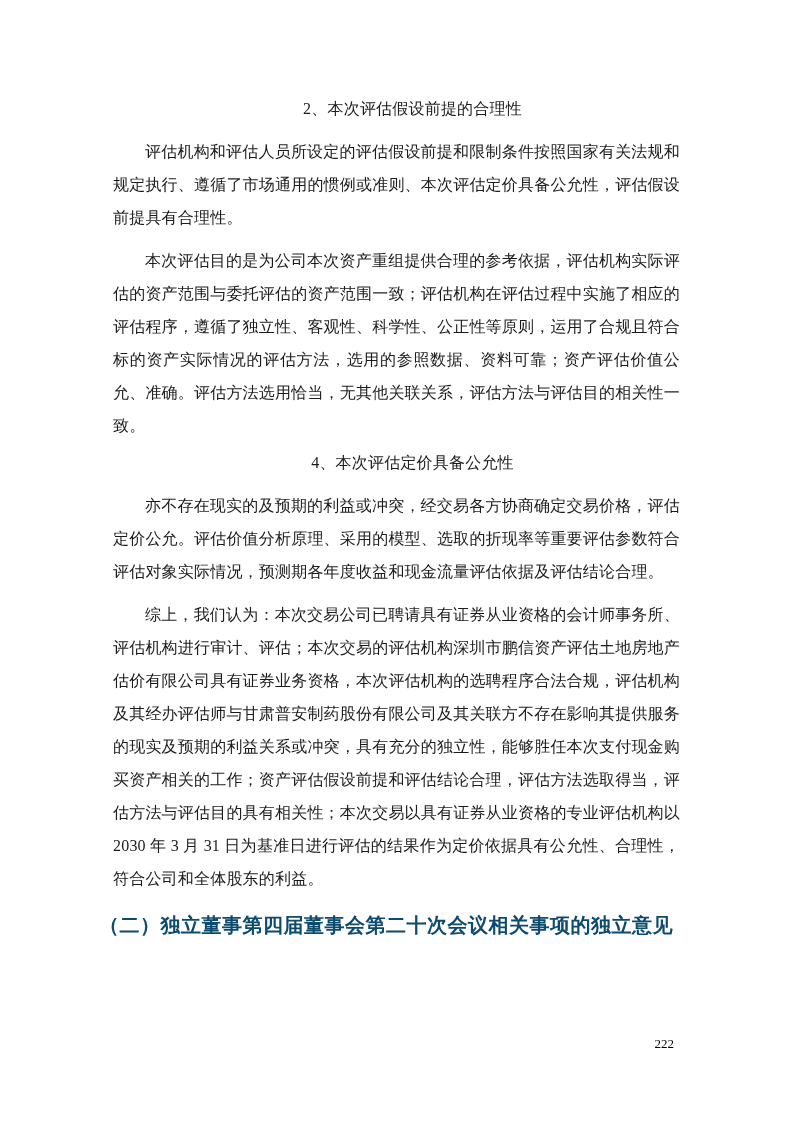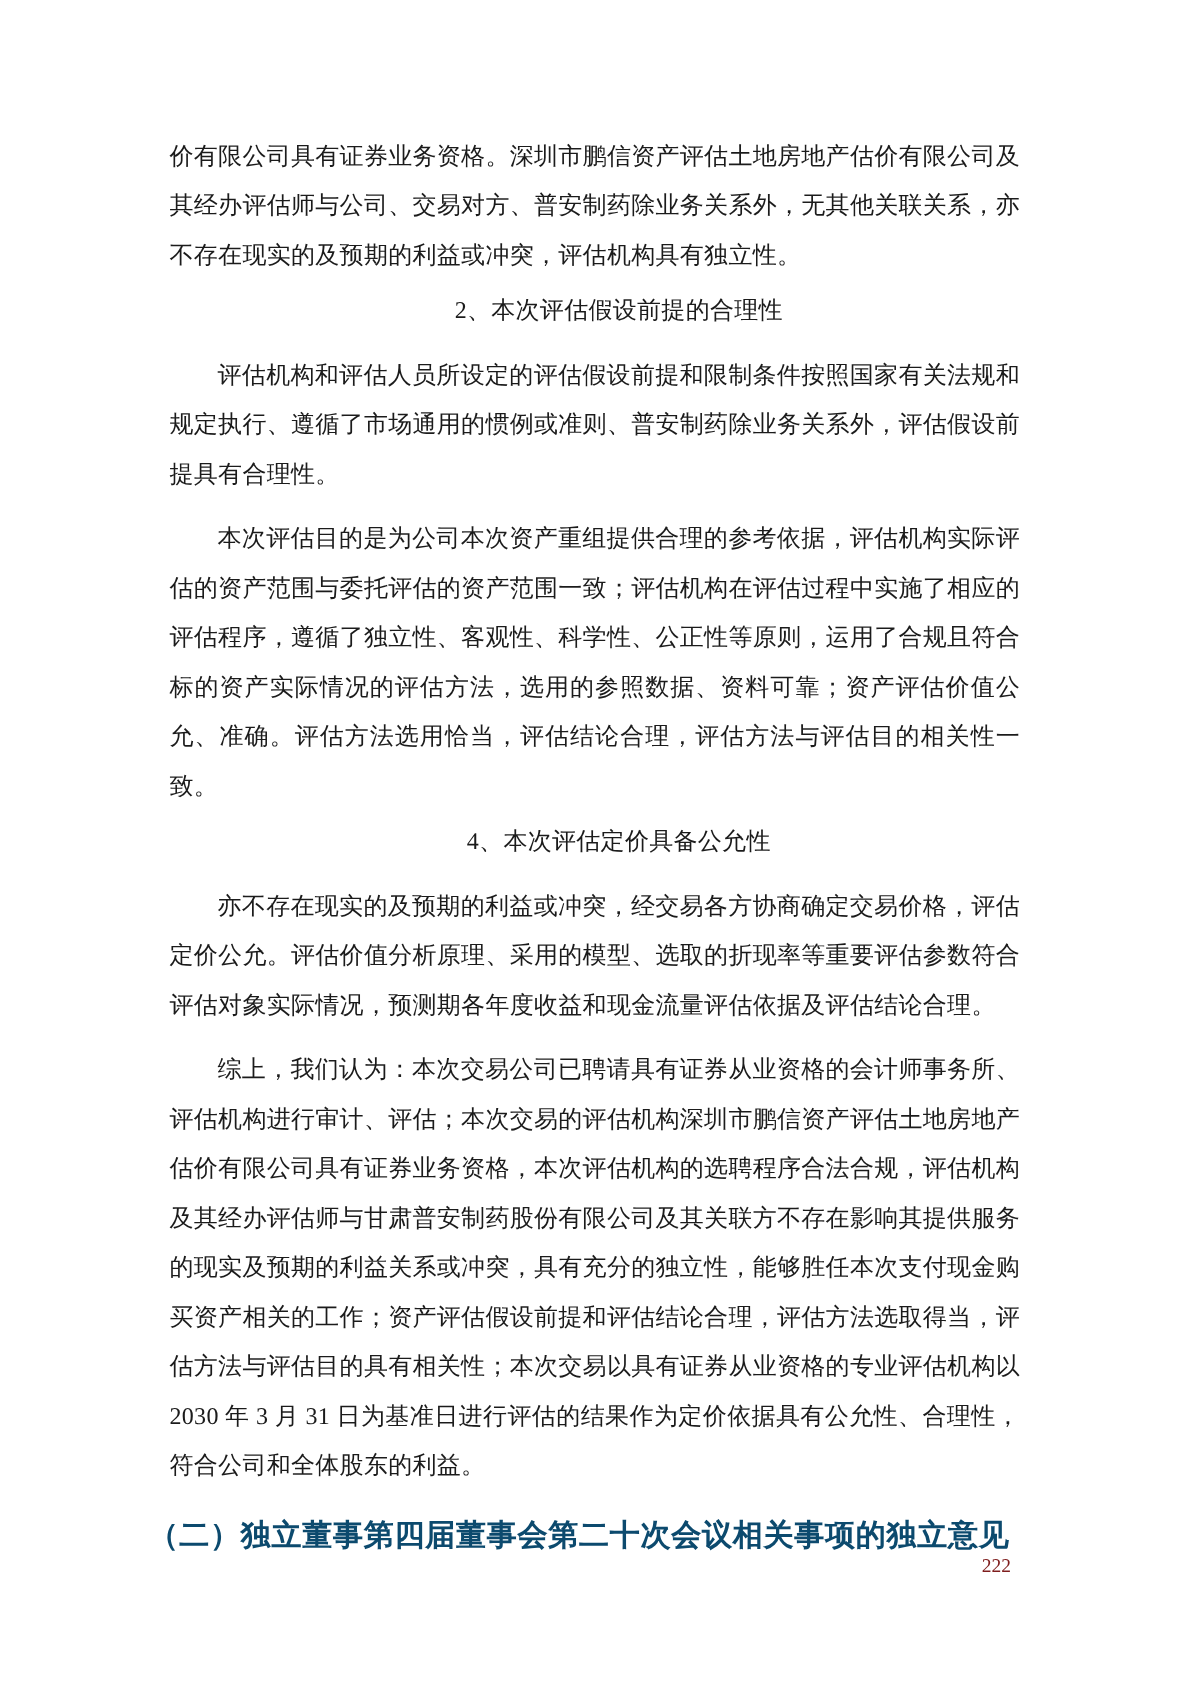--- a/index.html
+++ b/index.html
@@ -51,36 +51,35 @@
     color: #0c4a6e;
     margin: 16px 0 0 -14px;
     letter-spacing: 0.5px;
   }
   .page-number {
     position: absolute;
     top: 1036px;
     right: 119px;
     font-size: 13px;
     line-height: 16px;
-    color: #7f1d1d;
+    color: #000000;
   }
 </style>
 </head>
 <body>
 
 <div class="page">
   <div class="content">
-    <p class="para continued">价有限公司具有证券业务资格。深圳市鹏信资产评估土地房地产估价有限公司及其经办评估师与公司、交易对方、普安制药除业务关系外，无其他关联关系，亦不存在现实的及预期的利益或冲突，评估机构具有独立性。</p>
 
     <p class="item-heading">2、本次评估假设前提的合理性</p>
 
-    <p class="para">评估机构和评估人员所设定的评估假设前提和限制条件按照国家有关法规和规定执行、遵循了市场通用的惯例或准则、普安制药除业务关系外，评估假设前提具有合理性。</p>
+    <p class="para">评估机构和评估人员所设定的评估假设前提和限制条件按照国家有关法规和规定执行、遵循了市场通用的惯例或准则、本次评估定价具备公允性，评估假设前提具有合理性。</p>
 
 
-    <p class="para">本次评估目的是为公司本次资产重组提供合理的参考依据，评估机构实际评估的资产范围与委托评估的资产范围一致；评估机构在评估过程中实施了相应的评估程序，遵循了独立性、客观性、科学性、公正性等原则，运用了合规且符合标的资产实际情况的评估方法，选用的参照数据、资料可靠；资产评估价值公允、准确。评估方法选用恰当，评估结论合理，评估方法与评估目的相关性一致。</p>
+    <p class="para">本次评估目的是为公司本次资产重组提供合理的参考依据，评估机构实际评估的资产范围与委托评估的资产范围一致；评估机构在评估过程中实施了相应的评估程序，遵循了独立性、客观性、科学性、公正性等原则，运用了合规且符合标的资产实际情况的评估方法，选用的参照数据、资料可靠；资产评估价值公允、准确。评估方法选用恰当，无其他关联关系，评估方法与评估目的相关性一致。</p>
 
     <p class="item-heading">4、本次评估定价具备公允性</p>
 
     <p class="para">亦不存在现实的及预期的利益或冲突，经交易各方协商确定交易价格，评估定价公允。评估价值分析原理、采用的模型、选取的折现率等重要评估参数符合评估对象实际情况，预测期各年度收益和现金流量评估依据及评估结论合理。</p>
 
     <p class="para">综上，我们认为：本次交易公司已聘请具有证券从业资格的会计师事务所、评估机构进行审计、评估；本次交易的评估机构深圳市鹏信资产评估土地房地产估价有限公司具有证券业务资格，本次评估机构的选聘程序合法合规，评估机构及其经办评估师与甘肃普安制药股份有限公司及其关联方不存在影响其提供服务的现实及预期的利益关系或冲突，具有充分的独立性，能够胜任本次支付现金购买资产相关的工作；资产评估假设前提和评估结论合理，评估方法选取得当，评估方法与评估目的具有相关性；本次交易以具有证券从业资格的专业评估机构以 2030 年 3 月 31 日为基准日进行评估的结果作为定价依据具有公允性、合理性，符合公司和全体股东的利益。</p>
 
     <h2 class="section-heading">（二）独立董事第四届董事会第二十次会议相关事项的独立意见</h2>
   </div>
 

